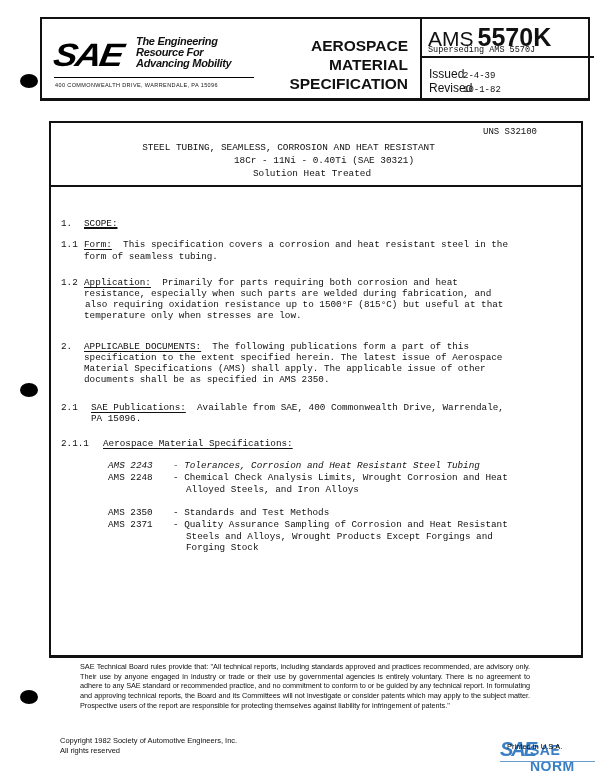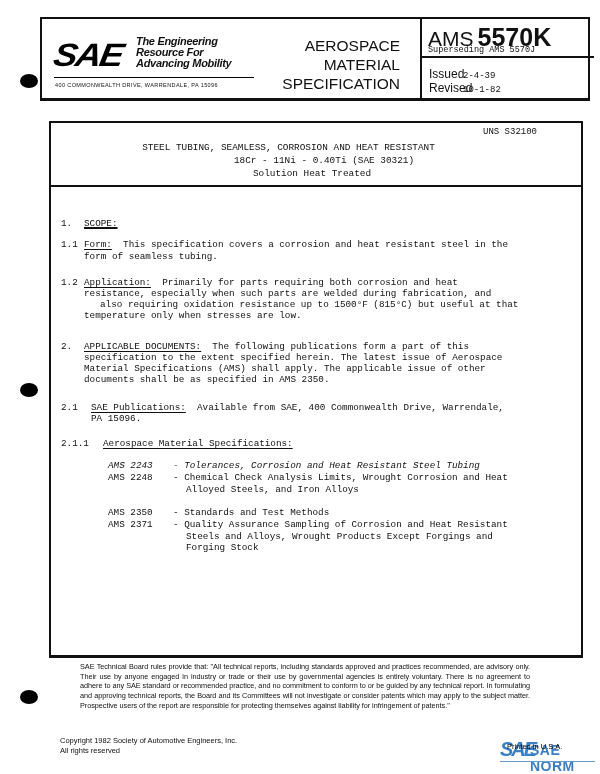--- a/index.html
+++ b/index.html
@@ -25,21 +25,21 @@
     position: absolute; left: 94px; top: 17px;
     font-family: "Liberation Sans", sans-serif; font-style: italic; font-weight: bold;
     font-size: 11px; line-height: 11px; letter-spacing: -0.3px;
   }
   .tagline div { white-space: nowrap; }
   .logo-rule { position: absolute; left: 12px; top: 58px; width: 200px; border-top: 1px solid #000; }
   .address { position: absolute; left: 13px; top: 63px; font-family: "Liberation Sans", sans-serif; font-size: 5.5px; letter-spacing: 0.4px; white-space: nowrap; }
 
   #ams-title { position: absolute; left: 237px; top: 0; width: 141px; height: 100%; text-align: right; }
   #ams-title .line { font-family: "Liberation Sans", sans-serif; font-size: 15.5px; line-height: 19px; padding-right: 4px; white-space: nowrap; }
-  #ams-title .inner { position: absolute; right: 16px; top: 17px; }
+  #ams-title .inner { position: absolute; right: 8px; top: 17px; font-weight: bold; }
 
   #num-box { position: absolute; left: 378px; top: -2px; width: 172px; height: 84px; border-left: 2px solid #111; }
   #num-top { position: absolute; left: 0; top: 0; width: 100%; height: 39px; border-bottom: 2px solid #111; }
   .ams-num { position: absolute; left: 6px; top: 6px; white-space: nowrap; font-family: "Liberation Sans", sans-serif; }
   .ams-num .a { font-size: 21px; }
   .ams-num .b { font-size: 25px; font-weight: bold; margin-left: 4px; }
   .supersede { position: absolute; left: 6px; top: 28px; font-size: 8.5px; white-space: nowrap; }
   .dates { position: absolute; left: 7px; top: 50px; font-size: 8px; }
   .dates .row { height: 14px; white-space: nowrap; }
   .dates .lbl { display: inline-block; width: 34px; font-family: Liberation Sans, sans-serif; font-size: 12px; }
@@ -129,21 +129,21 @@
     <div class="para mono" style="left:10px;top:115px;width:500px;height:30px;">
       <span class="num">1.1</span>
       <span class="txt" style="left:23px;top:0;"><u>Form:</u>&nbsp;&nbsp;<span>This specification covers a corrosion and heat resistant steel in the</span></span>
       <span class="txt" style="left:23px;top:12px;">form of seamless tubing.</span>
     </div>
 
     <div class="para mono" style="left:10px;top:153px;width:500px;height:55px;">
       <span class="num">1.2</span>
       <span class="txt" style="left:23px;top:11px;">resistance, especially when such parts are welded during fabrication, and</span>
       <span class="txt" style="left:23px;top:0;"><u>Application:</u>&nbsp;&nbsp;<span>Primarily for parts requiring both corrosion and heat</span></span>
-      <span class="txt" style="left:39px;top:22px;">also requiring oxidation resistance up to 1500°F (815°C) but useful at that</span>
+      <span class="txt" style="left:24px;top:22px;">also requiring oxidation resistance up to 1500°F (815°C) but useful at that</span>
       <span class="txt" style="left:23px;top:33px;">temperature only when stresses are low.</span>
     </div>
 
     <div class="para mono" style="left:10px;top:217px;width:510px;height:55px;">
       <span class="num">2.</span>
       <span class="txt" style="left:23px;top:0;"><u>APPLICABLE DOCUMENTS:</u>&nbsp;&nbsp;<span>The following publications form a part of this</span></span>
       <span class="txt" style="left:23px;top:11px;">specification to the extent specified herein.  The latest issue of Aerospace</span>
       <span class="txt" style="left:23px;top:22px;">Material Specifications (AMS) shall apply.  The applicable issue of other</span>
       <span class="txt" style="left:23px;top:33px;">documents shall be as specified in AMS 2350.</span>
     </div>

